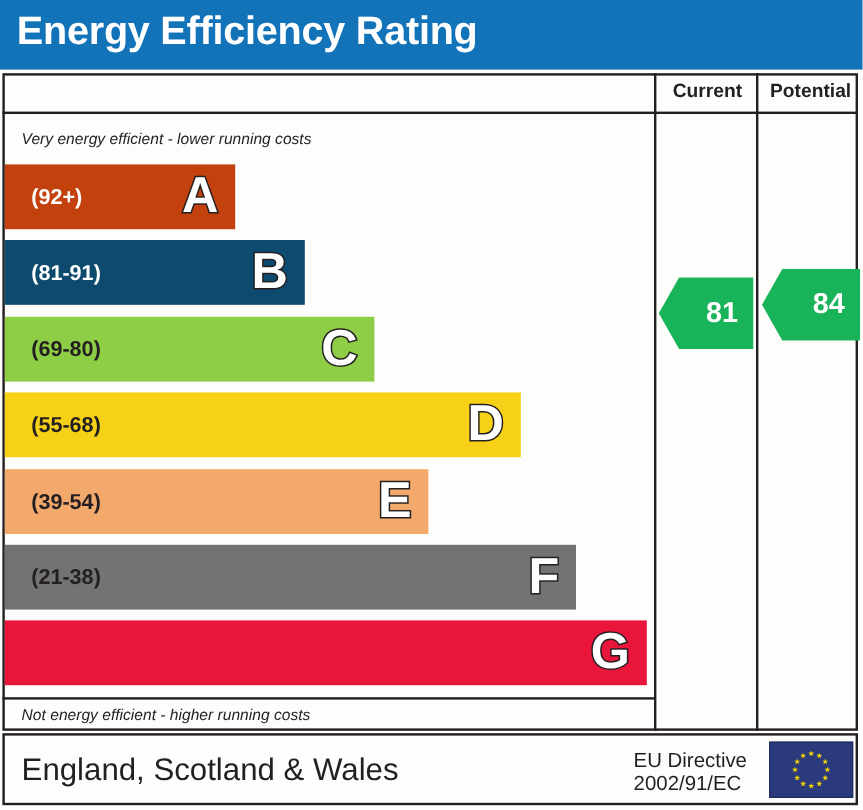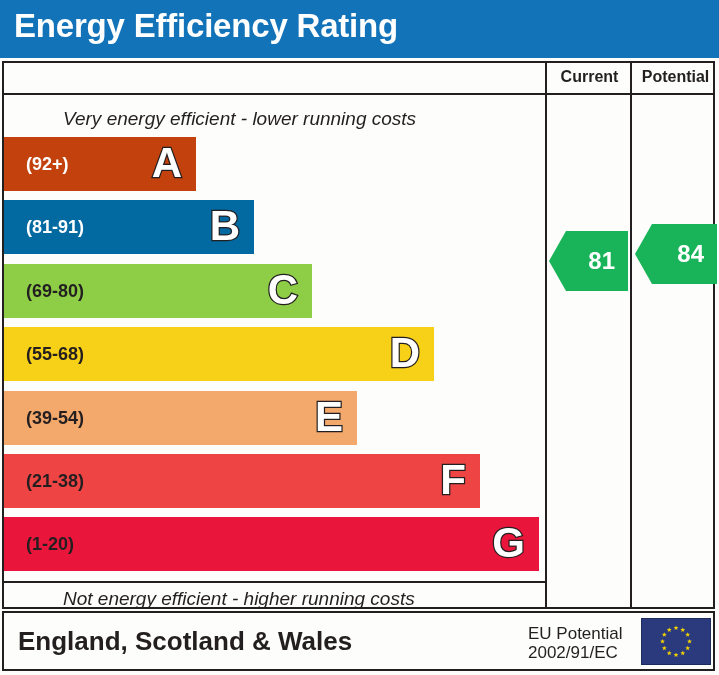--- a/index.html
+++ b/index.html
@@ -74,24 +74,23 @@
     background: #231f20;
   }
   .vline.v1 { left: 545px; }
   .vline.v2 { left: 630px; }
 
   
   .caption {
     position: absolute;
     left: 18px;
     font-style: italic;
-    font-size: 19px;
-    color: #231f20;
-    white-space: nowrap;
-    margin-left: 45px;
+    font-size: 13px;
+    color: #231f20;
+    white-space: nowrap;
   }
   .caption.top    { top: 108px; }
   .caption.bottom { top: 588px; }
 
   .hline {
     position: absolute;
     left: 2px;
     width: 543px;
     height: 2px;
     background: #231f20;
@@ -159,21 +158,21 @@
     left: 2px; top: 611px;
     width: 713px; height: 60px;
     border: 2px solid #231f20;
     box-sizing: border-box;
     background: #fdfdfb;
   }
   .footer-title {
     position: absolute;
     left: 14px; top: 13px;
     font-size: 26px;
-    font-weight: bold;
+    font-weight: normal;
     color: #231f20;
     white-space: nowrap;
   }
   .eu-directive {
     position: absolute;
     left: 524px; top: 11px;
     font-size: 17px;
     color: #231f20;
     line-height: 19px;
     text-align: left;
@@ -208,53 +207,52 @@
 
   <div class="caption top">Very energy efficient - lower running costs</div>
   <div class="hline above-bottom-caption"></div>
   <div class="caption bottom">Not energy efficient - higher running costs</div>
 
   <div class="bars">
     <div class="band light" style="top: 0px; width: 192px; height: 54px; background: #c2410c;">
       <span class="range" style="color: rgb(255, 255, 255);">(92+)</span>
       <span class="letter">A</span>
     </div>
-    <div class="band light" style="top: 63.4px; width: 250px; height: 54px; background: #0369a1;">
+    <div class="band light" style="top: 63.4px; width: 250px; height: 54px; background: #0c4a6e;">
       <span class="range" style="color: rgb(255, 255, 255);">(81-91)</span>
       <span class="letter">B</span>
     </div>
     <div class="band dark" style="top: 126.8px; width: 308px; height: 54px; background: rgb(141, 206, 70);">
       <span class="range" style="color: rgb(35, 31, 32);">(69-80)</span>
       <span class="letter">C</span>
     </div>
     <div class="band dark" style="top: 190.2px; width: 430px; height: 54px; background: rgb(247, 209, 23);">
       <span class="range" style="color: rgb(35, 31, 32);">(55-68)</span>
       <span class="letter">D</span>
     </div>
     <div class="band dark" style="top: 253.6px; width: 353px; height: 54px; background: rgb(244, 169, 108);">
       <span class="range" style="color: rgb(35, 31, 32);">(39-54)</span>
       <span class="letter">E</span>
     </div>
-    <div class="band dark" style="top: 317px; width: 476px; height: 54px; background: #ef4444;">
+    <div class="band dark" style="top: 317px; width: 476px; height: 54px; background: #737373;">
       <span class="range" style="color: rgb(35, 31, 32);">(21-38)</span>
       <span class="letter">F</span>
     </div>
     <div class="band dark" style="top: 380.4px; width: 535px; height: 54px; background: rgb(233, 21, 59);">
-      <span class="range" style="color: rgb(35, 31, 32);">(1-20)</span>
       <span class="letter">G</span>
     </div>
   </div>
 
   <div class="rating current" style="background: rgb(25, 180, 89);">81</div>
   <div class="rating potential" style="background: rgb(25, 180, 89);">84</div>
 
   <div class="footer">
     <div class="footer-title">England, Scotland &amp; Wales</div>
     <div class="eu-directive">
-      <div>EU Potential</div>
+      <div>EU Directive</div>
       <div>2002/91/EC</div>
     </div>
   </div>
   <div class="eu-flag">
     <svg width="68" height="45" viewBox="0 0 68 45">
       <g fill="#f2d200" id="eu-stars">
           <polygon points="34.00,6.40 34.64,8.12 36.47,8.20 35.04,9.34 35.53,11.10 34.00,10.09 32.47,11.10 32.96,9.34 31.53,8.20 33.36,8.12"></polygon>
           <polygon points="40.75,8.21 41.39,9.93 43.22,10.01 41.79,11.15 42.28,12.91 40.75,11.90 39.22,12.91 39.71,11.15 38.28,10.01 40.11,9.93"></polygon>
           <polygon points="45.69,13.15 46.33,14.87 48.16,14.95 46.73,16.09 47.22,17.85 45.69,16.84 44.16,17.85 44.65,16.09 43.22,14.95 45.05,14.87"></polygon>
           <polygon points="47.50,19.90 48.14,21.62 49.97,21.70 48.54,22.84 49.03,24.60 47.50,23.59 45.97,24.60 46.46,22.84 45.03,21.70 46.86,21.62"></polygon>

